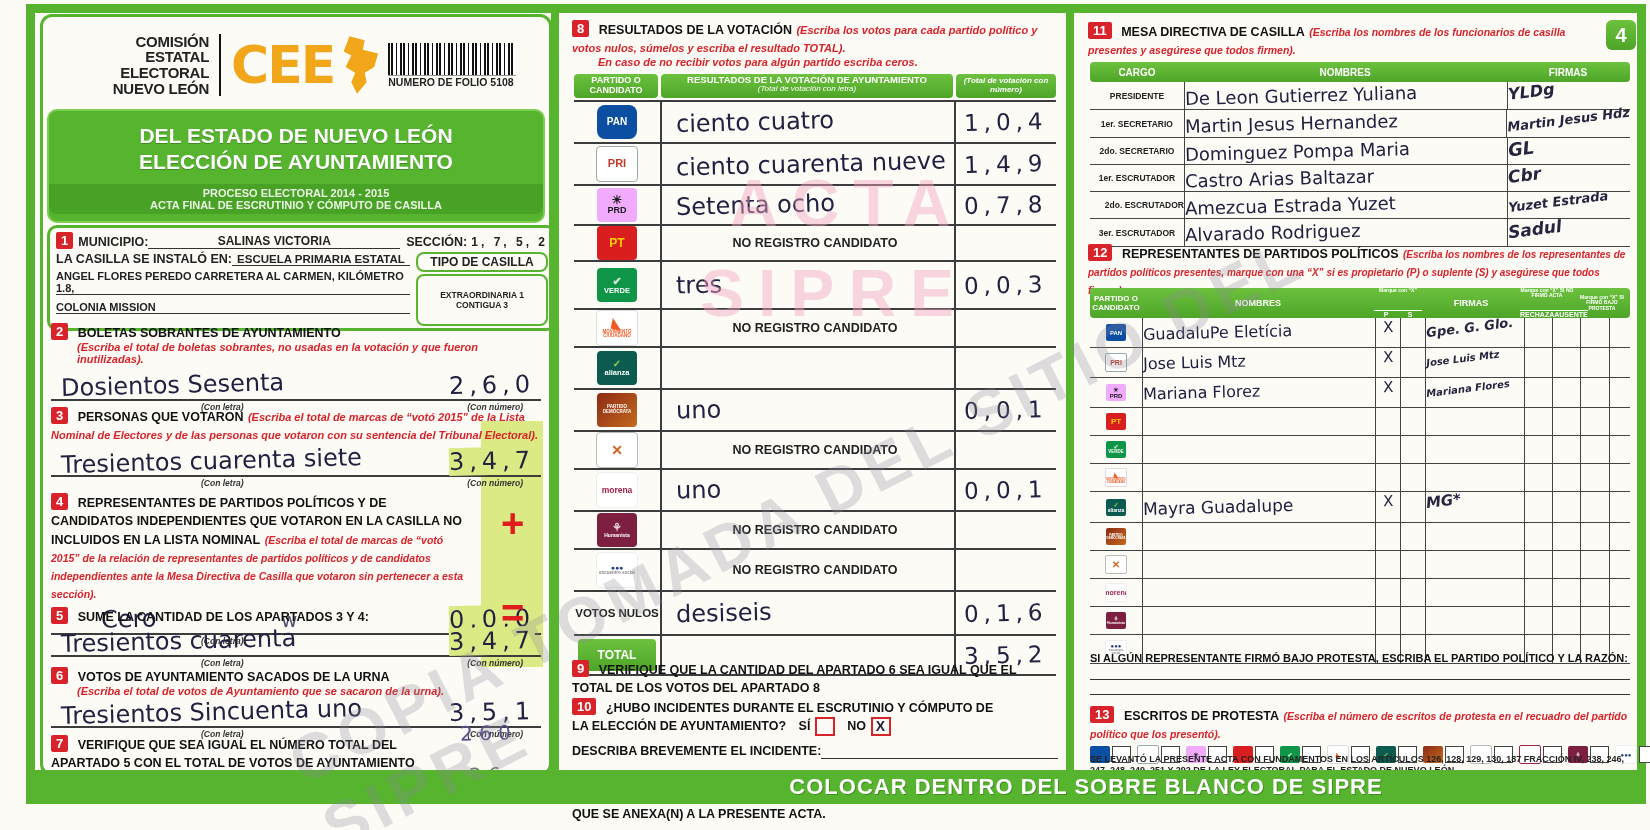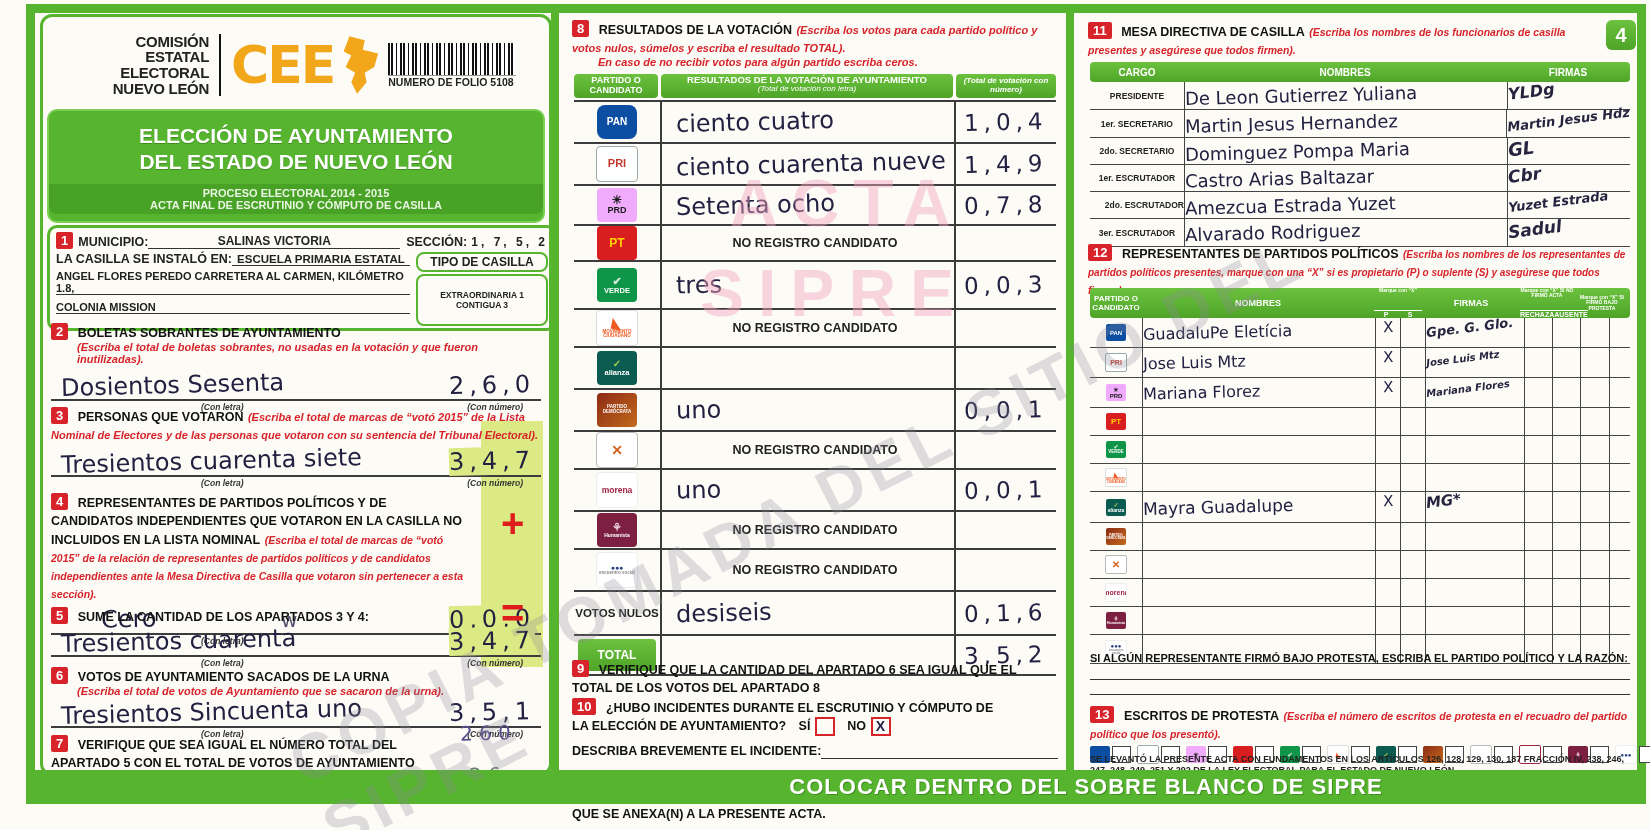--- a/index.html
+++ b/index.html
@@ -100,22 +100,22 @@
         <path d="M14 2 L30 6 L28 16 L44 20 L40 34 L30 40 L32 50 L22 62 L16 50 L20 40 L10 34 L16 22 L8 18 Z" fill="#f2a71b"></path>
       </svg>
       <div style="margin-left:8px;">
         <div style="width:128px;height:32px;background:repeating-linear-gradient(90deg,#111 0 2px,#fff 2px 3px,#111 3px 5px,#fff 5px 8px,#111 8px 9px,#fff 9px 12px);"></div>
         <div style="font-size:10.5px;font-weight:bold;border-top:1px solid #999;">NUMERO DE FOLIO 5108</div>
       </div>
     </div>
 
     <div style="position:absolute;left:4px;top:92px;width:494px;height:110px;background:#56b42e;border-radius:10px;border:2px solid #7ccf52;">
       <div style="text-align:center;color:#fff;font-weight:bold;font-size:21px;padding-top:12px;line-height:1.25;text-shadow:0 1px 0 #3f8d20;">
+        <div>DEL ESTADO DE NUEVO LEÓN</div>
         <div>ELECCIÓN DE AYUNTAMIENTO</div>
-        <div>DEL ESTADO DE NUEVO LEÓN</div>
       </div>
       <div style="margin-top:8px;background:#47a226;border-radius:0 0 8px 8px;text-align:center;color:#eaf6e2;font-weight:bold;font-size:11px;padding:3px 0;">
         <div>PROCESO ELECTORAL  2014 - 2015</div>
         <div>ACTA FINAL DE ESCRUTINIO Y CÓMPUTO DE CASILLA</div>
       </div>
     </div>
 
     <div style="position:absolute;left:4px;top:208px;width:492px;height:92px;border:3px solid #56b42e;border-radius:10px;padding:4px 6px;font-size:12px;">
       <div style="display:flex;align-items:flex-end;">
         <span class="badge">1</span>

